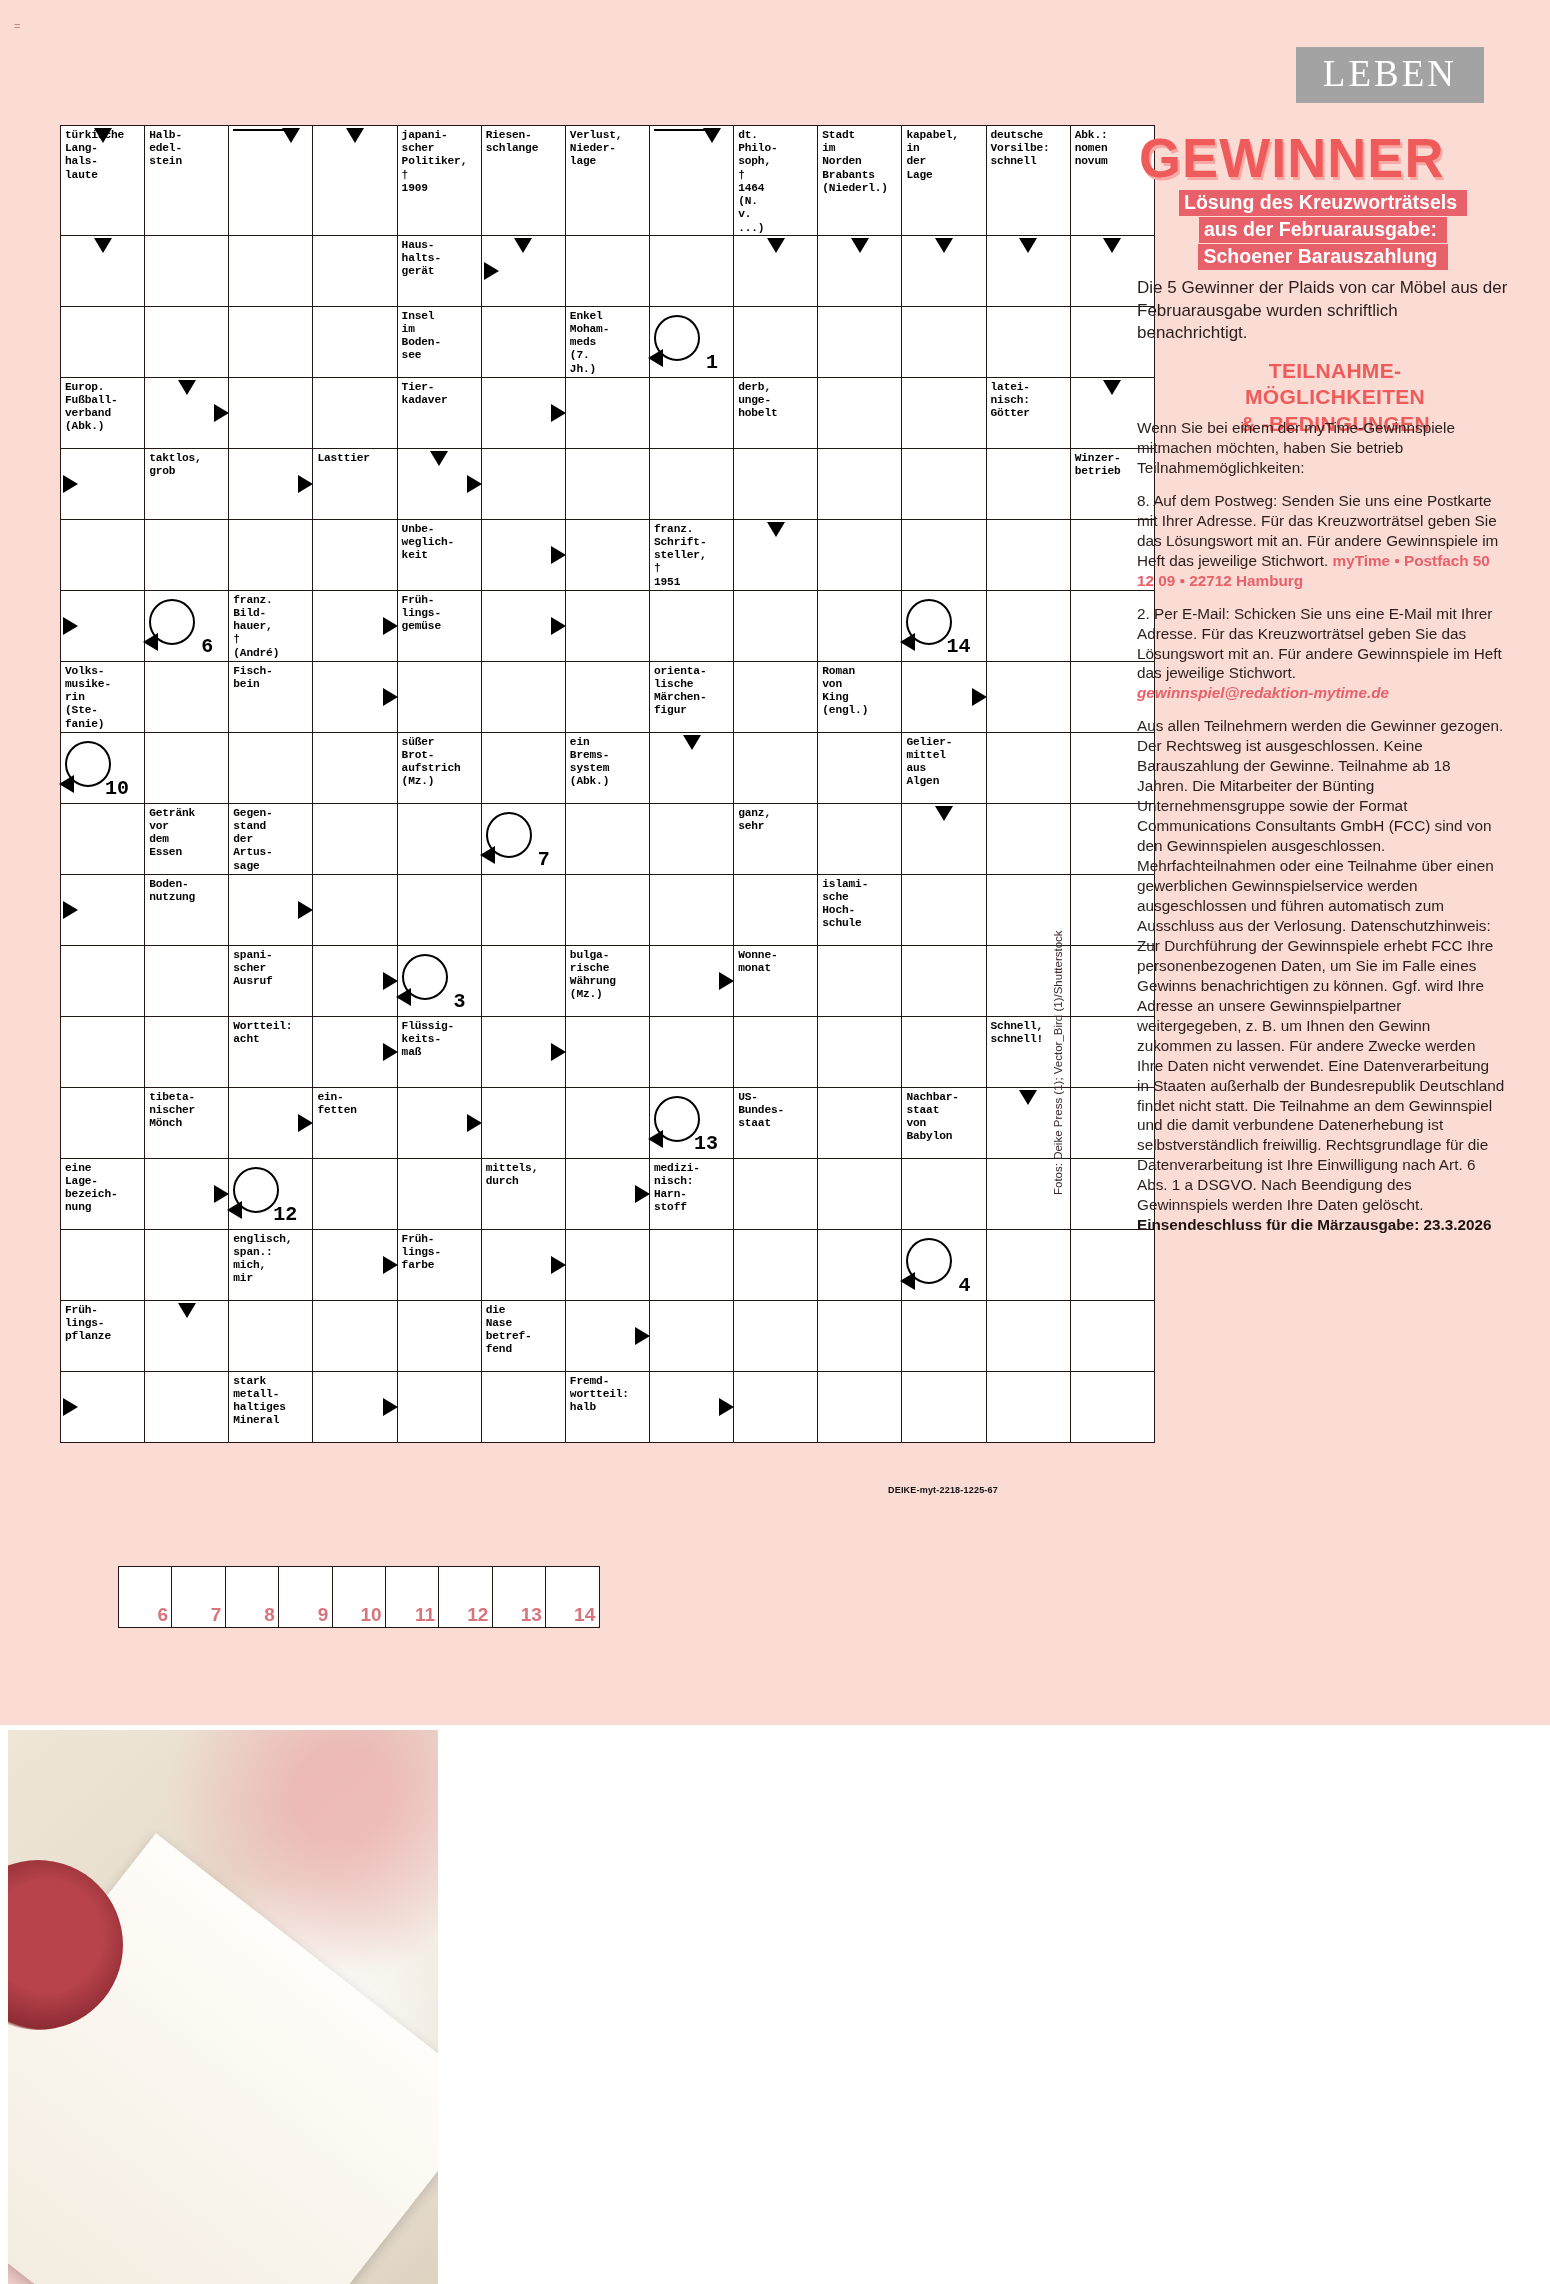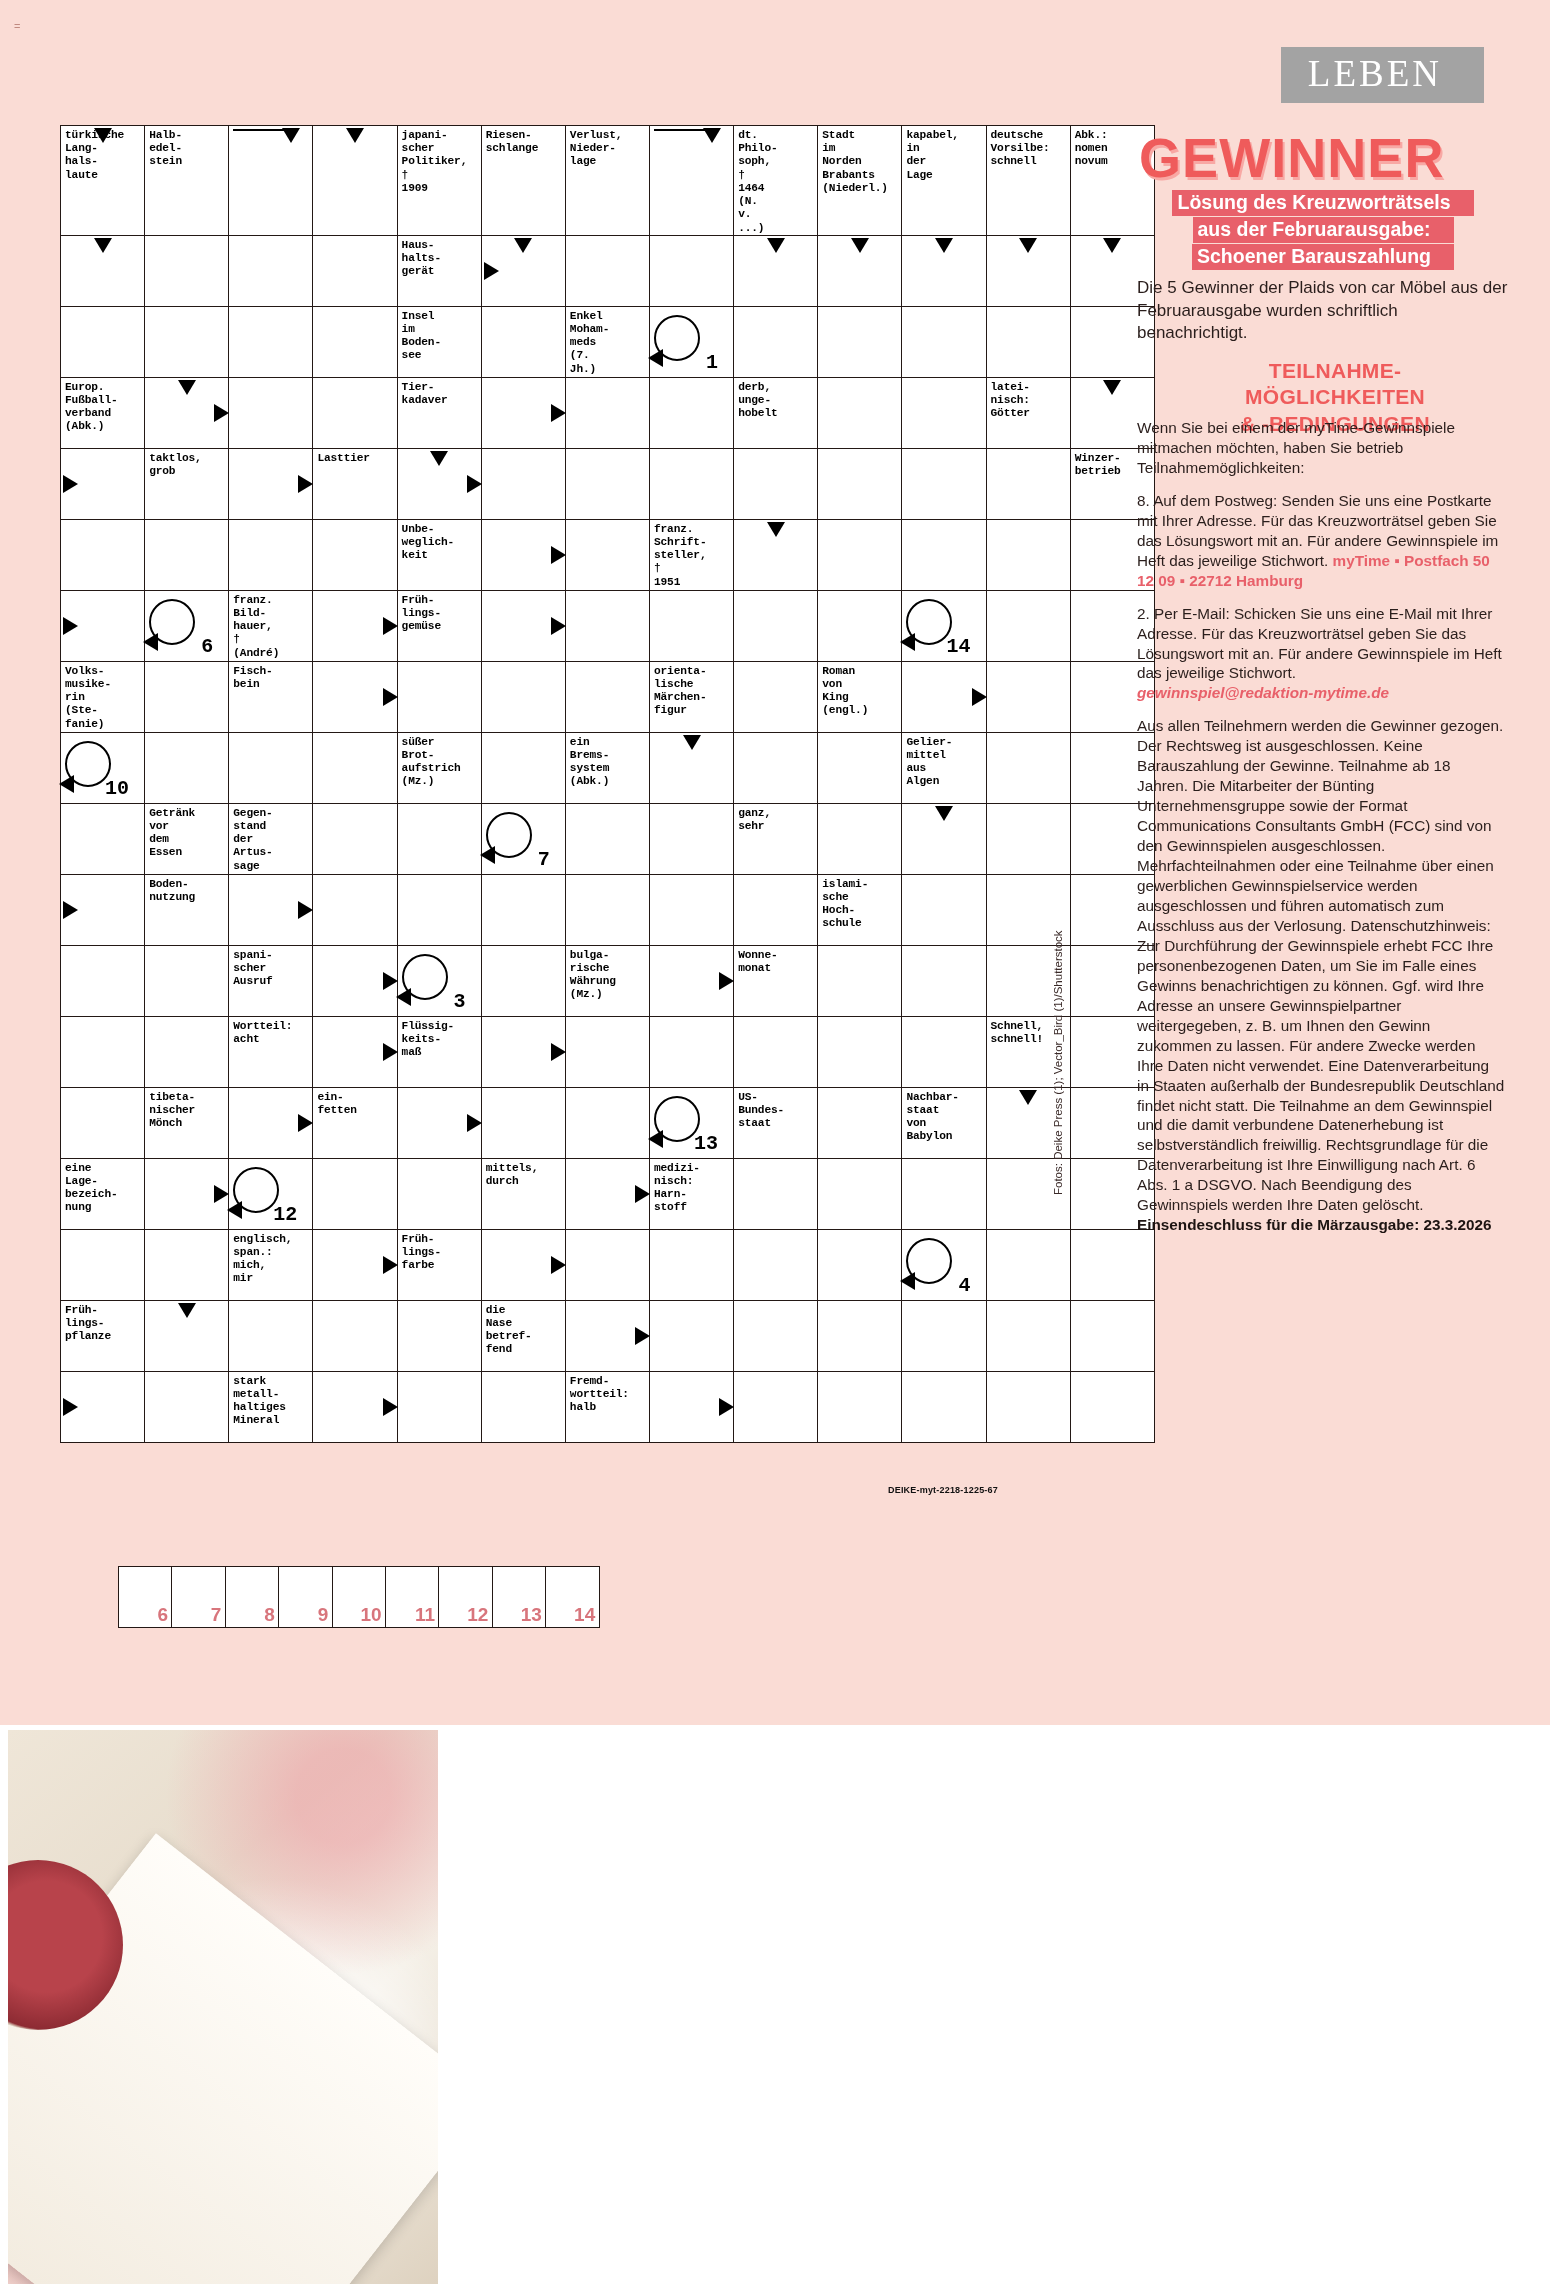--- a/index.html
+++ b/index.html
@@ -126,36 +126,36 @@
 
   
   #right-col {
     position:absolute; left:1117px; top:0; width:400px; height:1725px;
   }
   #leben-tag {
     position:absolute; right:33px; top:47px;
     background:#a3a3a3; color:#fff;
     font-family:"Liberation Serif", serif;
     font-size:37px; letter-spacing:3px;
-    padding:5px 42px 8px 27px;
+    padding:5px 27px 8px 27px;
   }
   #gewinner {
     position:absolute; left:22px; top:126px;
     font-size:53px; font-weight:bold; color:#ef5b5b;
     letter-spacing:1px;
     font-family:"Liberation Sans", sans-serif;
     transform:scale(1.02,1.05);
     transform-origin:left top;
     text-shadow:2px 2px 0 #f8a8a4;
   }
   .hl-line {
     display:inline-block;
     background:#e8606a; color:#fff;
     font-size:19.5px; font-weight:600;
-    padding:1px 23px 2px 5px;
+    padding:1px 10px 2px 5px;
     margin-bottom:1px;
     white-space:nowrap;
   }
   #hl-block { position:absolute; left:26px; top:190px; width:360px; text-align:center; }
   #hl-block .hl-line { text-align:center; }
 
   #winner-note {
     position:absolute; left:20px; top:277px; width:372px;
     font-size:17px; line-height:1.33; color:#2a1e1c; 
   }

